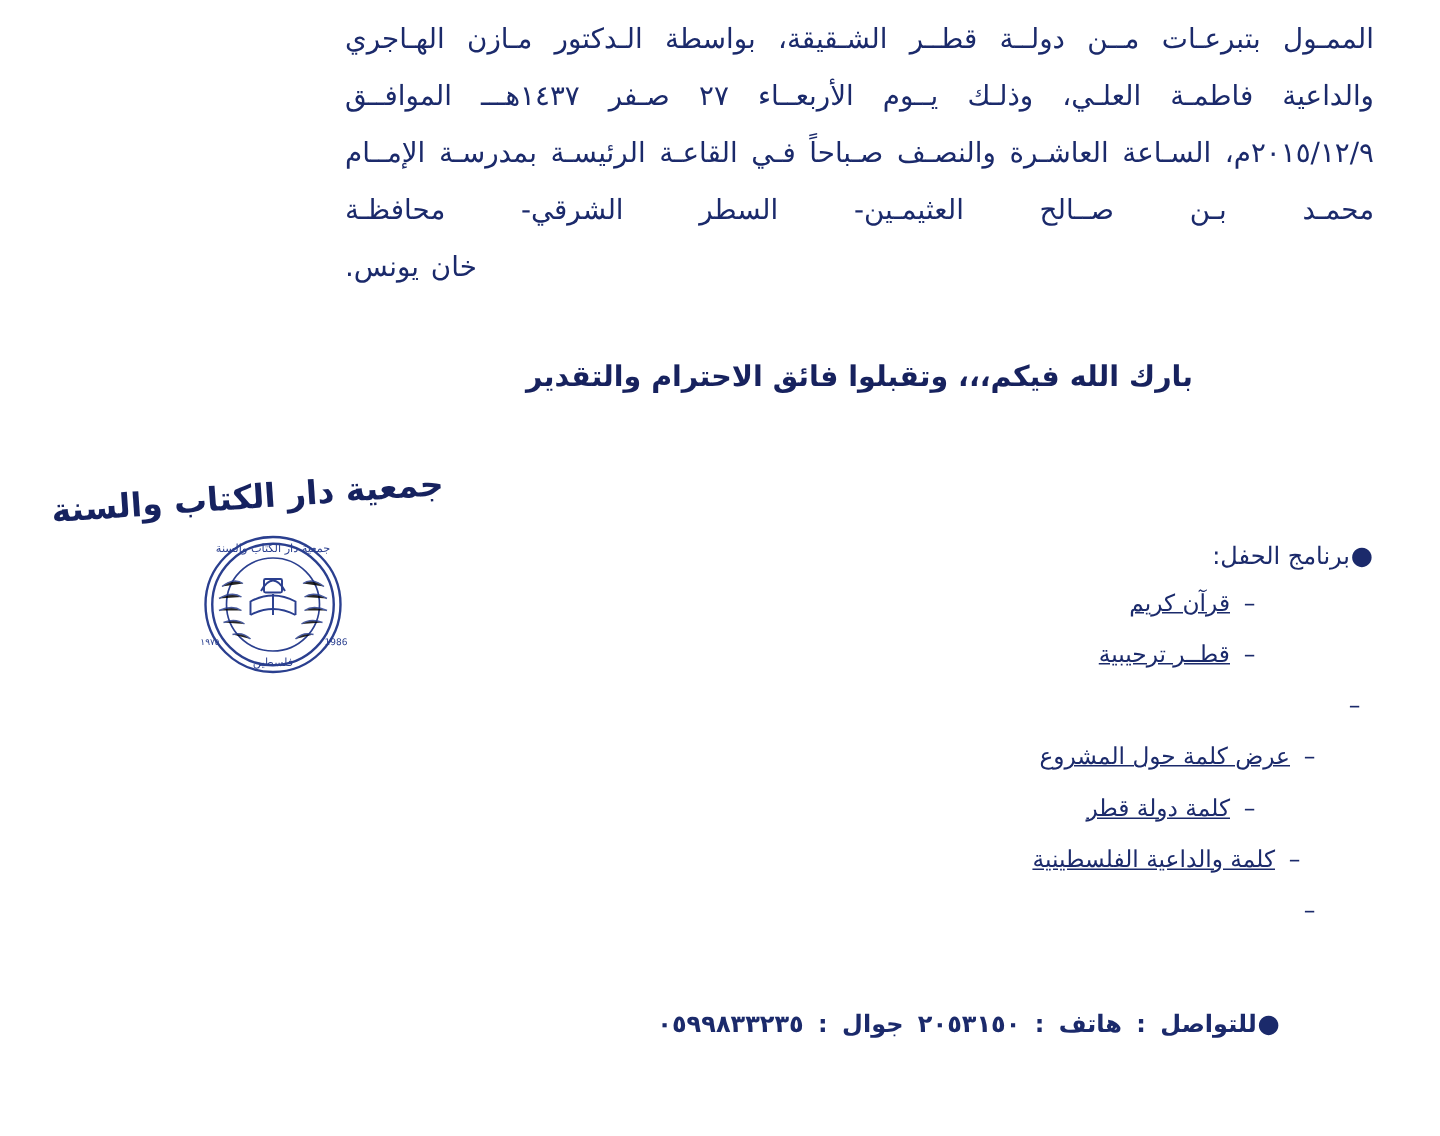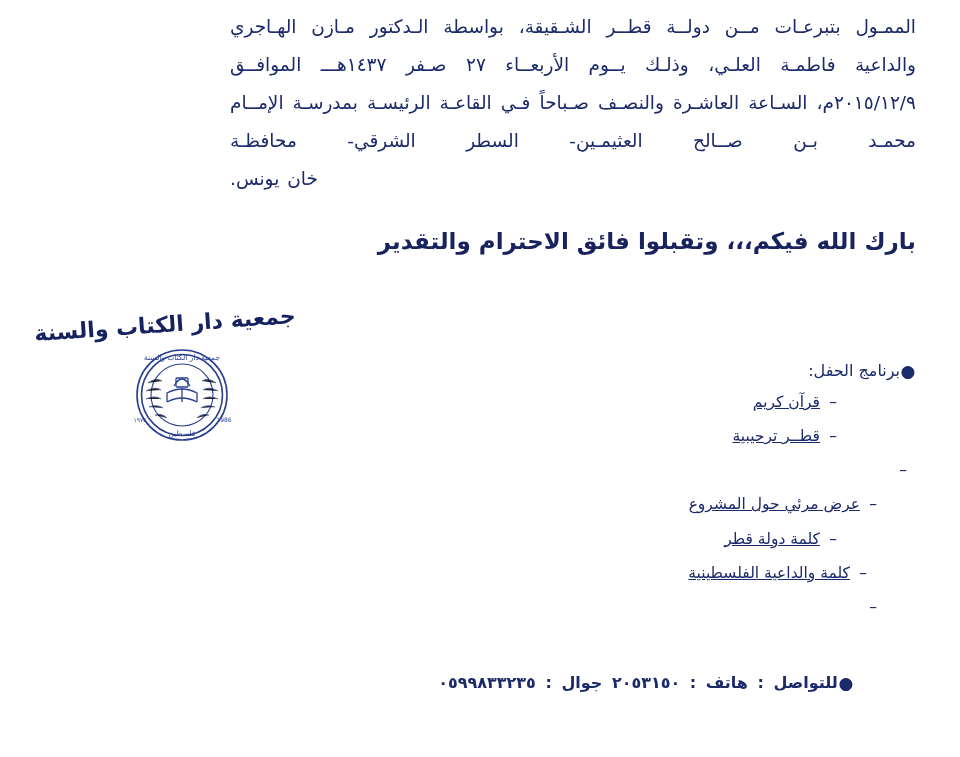--- a/index.html
+++ b/index.html
@@ -37,22 +37,23 @@
     margin: 0 0 0 0;
   }
   .para .lastline {
     display: block;
     text-align: left;
     text-align-last: left;
   }
 
   
   .blessing {
-    margin-top: 30px;
-    font-size: 23px;
+    margin-top: 42px;
+    text-align: center;
+    font-size: 19px;
     font-weight: bold;
     color: #17225e;
     direction: rtl;
     letter-spacing: 0.2px;
   }
 
   
   .sign-wrap {
     margin-top: 58px;
     position: relative;
@@ -224,21 +225,21 @@
       </div>
       <div class="sub-row i0">
         <span class="sub-dash">–</span>
         <span class="sub-text">قطــر ترحيبية</span>
       </div>
       <div class="sub-row i2">
         <span class="sub-dash">–</span>
       </div>
       <div class="sub-row i1">
         <span class="sub-dash">–</span>
-        <span class="sub-text">عرض مرئي حول المشروع</span>
+        <span class="sub-text">عرض كلمة حول المشروع</span>
       </div>
       <div class="sub-row i0">
         <span class="sub-dash">–</span>
         <span class="sub-text">كلمة دولة قطر</span>
       </div>
       <div class="sub-row i3">
         <span class="sub-dash">–</span>
         <span class="sub-text">كلمة والداعية الفلسطينية</span>
       </div>
       <div class="sub-row i1">

